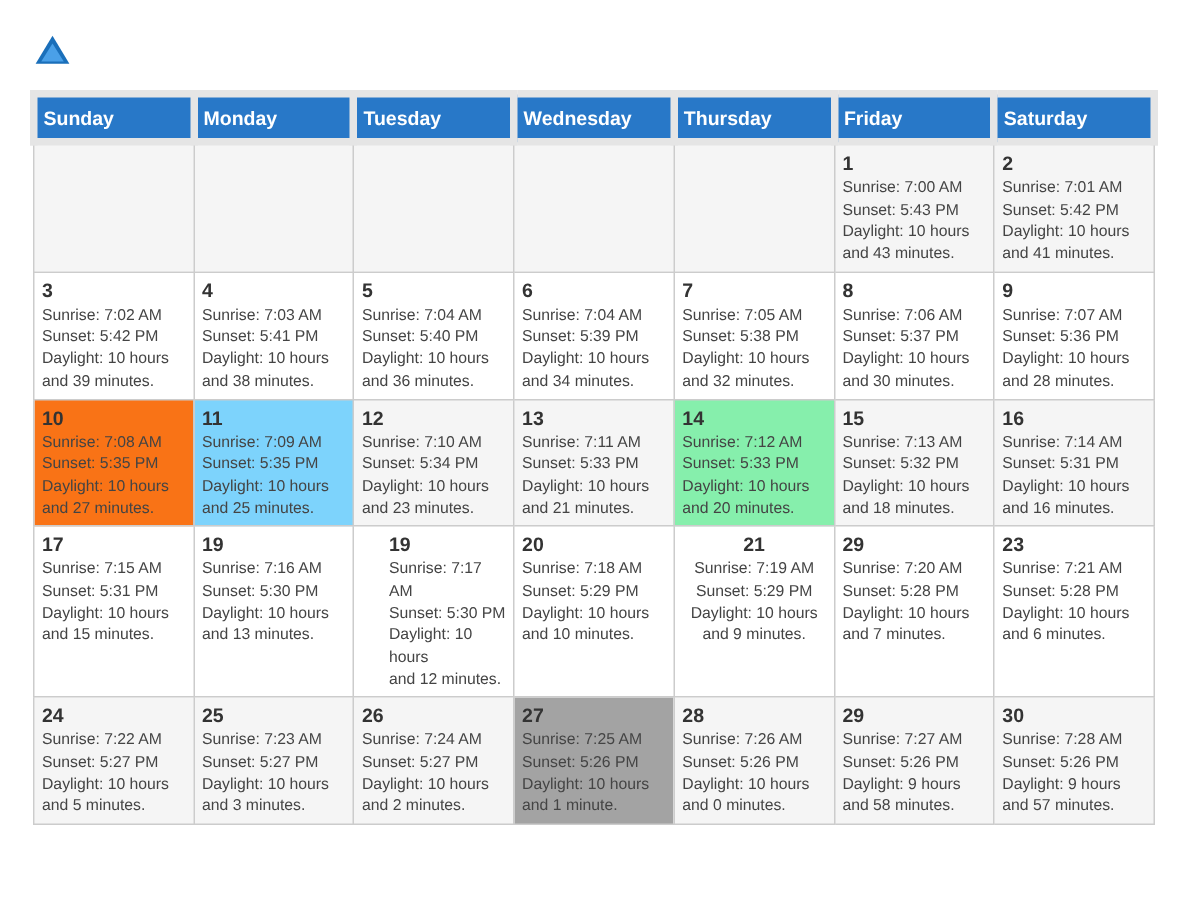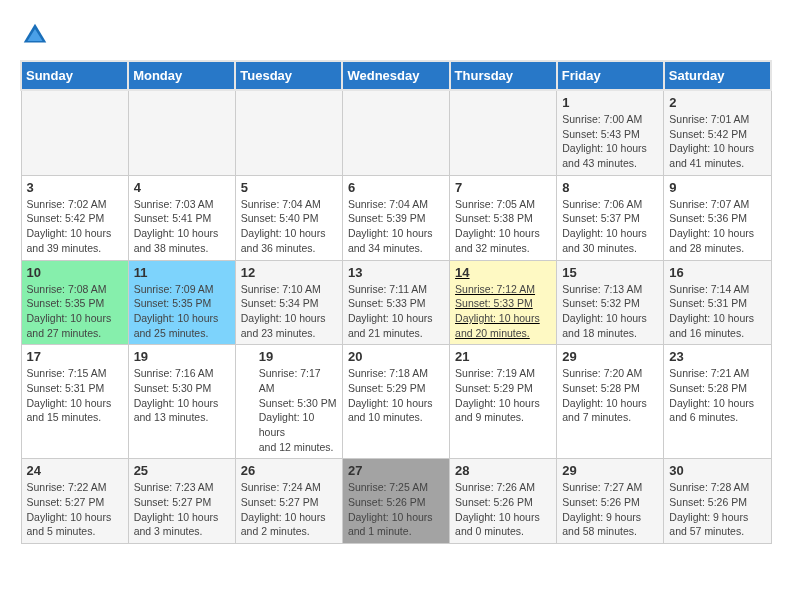--- a/index.html
+++ b/index.html
@@ -54,21 +54,21 @@
     }
     .calendar thead tr {
       background-color: #2878c8;
       color: #fff;
     }
     .calendar thead th {
       padding: 6px 4px;
       text-align: left;
       font-size: 13px;
       font-weight: bold;
-      border: 2px solid #e5e5e5;
+      border: 5px solid #e5e5e5;
     }
     .calendar tbody tr {
       vertical-align: top;
     }
     .calendar tbody td {
       border: 1px solid #ccc;
       padding: 4px 5px;
       width: 107px;
       min-height: 80px;
       vertical-align: top;
@@ -168,37 +168,37 @@
         <td style="background: rgb(255, 255, 255);">
           <span class="day-number">8</span>
           <div class="day-info">Sunrise: 7:06 AM<br>Sunset: 5:37 PM<br>Daylight: 10 hours<br>and 30 minutes.</div>
         </td>
         <td style="background: rgb(255, 255, 255);">
           <span class="day-number">9</span>
           <div class="day-info">Sunrise: 7:07 AM<br>Sunset: 5:36 PM<br>Daylight: 10 hours<br>and 28 minutes.</div>
         </td>
       </tr>
       <tr>
-        <td style="background: #86efac;">
+        <td style="background: #f97316;">
           <span class="day-number">10</span>
           <div class="day-info">Sunrise: 7:08 AM<br>Sunset: 5:35 PM<br>Daylight: 10 hours<br>and 27 minutes.</div>
         </td>
         <td style="background: #7dd3fc;">
           <span class="day-number">11</span>
           <div class="day-info">Sunrise: 7:09 AM<br>Sunset: 5:35 PM<br>Daylight: 10 hours<br>and 25 minutes.</div>
         </td>
         <td style="background: rgb(245, 245, 245);">
           <span class="day-number">12</span>
           <div class="day-info">Sunrise: 7:10 AM<br>Sunset: 5:34 PM<br>Daylight: 10 hours<br>and 23 minutes.</div>
         </td>
         <td style="background: rgb(245, 245, 245);">
           <span class="day-number">13</span>
           <div class="day-info">Sunrise: 7:11 AM<br>Sunset: 5:33 PM<br>Daylight: 10 hours<br>and 21 minutes.</div>
         </td>
-        <td style="background: #fef9c3; text-decoration: underline;">
+        <td style="background: #86efac;">
           <span class="day-number">14</span>
           <div class="day-info">Sunrise: 7:12 AM<br>Sunset: 5:33 PM<br>Daylight: 10 hours<br>and 20 minutes.</div>
         </td>
         <td style="background: rgb(245, 245, 245);">
           <span class="day-number">15</span>
           <div class="day-info">Sunrise: 7:13 AM<br>Sunset: 5:32 PM<br>Daylight: 10 hours<br>and 18 minutes.</div>
         </td>
         <td style="background: rgb(245, 245, 245);">
           <span class="day-number">16</span>
           <div class="day-info">Sunrise: 7:14 AM<br>Sunset: 5:31 PM<br>Daylight: 10 hours<br>and 16 minutes.</div>
@@ -214,21 +214,21 @@
           <div class="day-info">Sunrise: 7:16 AM<br>Sunset: 5:30 PM<br>Daylight: 10 hours<br>and 13 minutes.</div>
         </td>
         <td style="background: rgb(255, 255, 255); padding-left: 23px;">
           <span class="day-number">19</span>
           <div class="day-info">Sunrise: 7:17 AM<br>Sunset: 5:30 PM<br>Daylight: 10 hours<br>and 12 minutes.</div>
         </td>
         <td style="background: rgb(255, 255, 255);">
           <span class="day-number">20</span>
           <div class="day-info">Sunrise: 7:18 AM<br>Sunset: 5:29 PM<br>Daylight: 10 hours<br>and 10 minutes.</div>
         </td>
-        <td style="background: rgb(255, 255, 255);">
+        <td style="background: rgb(255, 255, 255); text-align: center;">
           <span class="day-number">21</span>
           <div class="day-info">Sunrise: 7:19 AM<br>Sunset: 5:29 PM<br>Daylight: 10 hours<br>and 9 minutes.</div>
         </td>
         <td style="background: rgb(255, 255, 255);">
           <span class="day-number">29</span>
           <div class="day-info">Sunrise: 7:20 AM<br>Sunset: 5:28 PM<br>Daylight: 10 hours<br>and 7 minutes.</div>
         </td>
         <td style="background: rgb(255, 255, 255);">
           <span class="day-number">23</span>
           <div class="day-info">Sunrise: 7:21 AM<br>Sunset: 5:28 PM<br>Daylight: 10 hours<br>and 6 minutes.</div>

